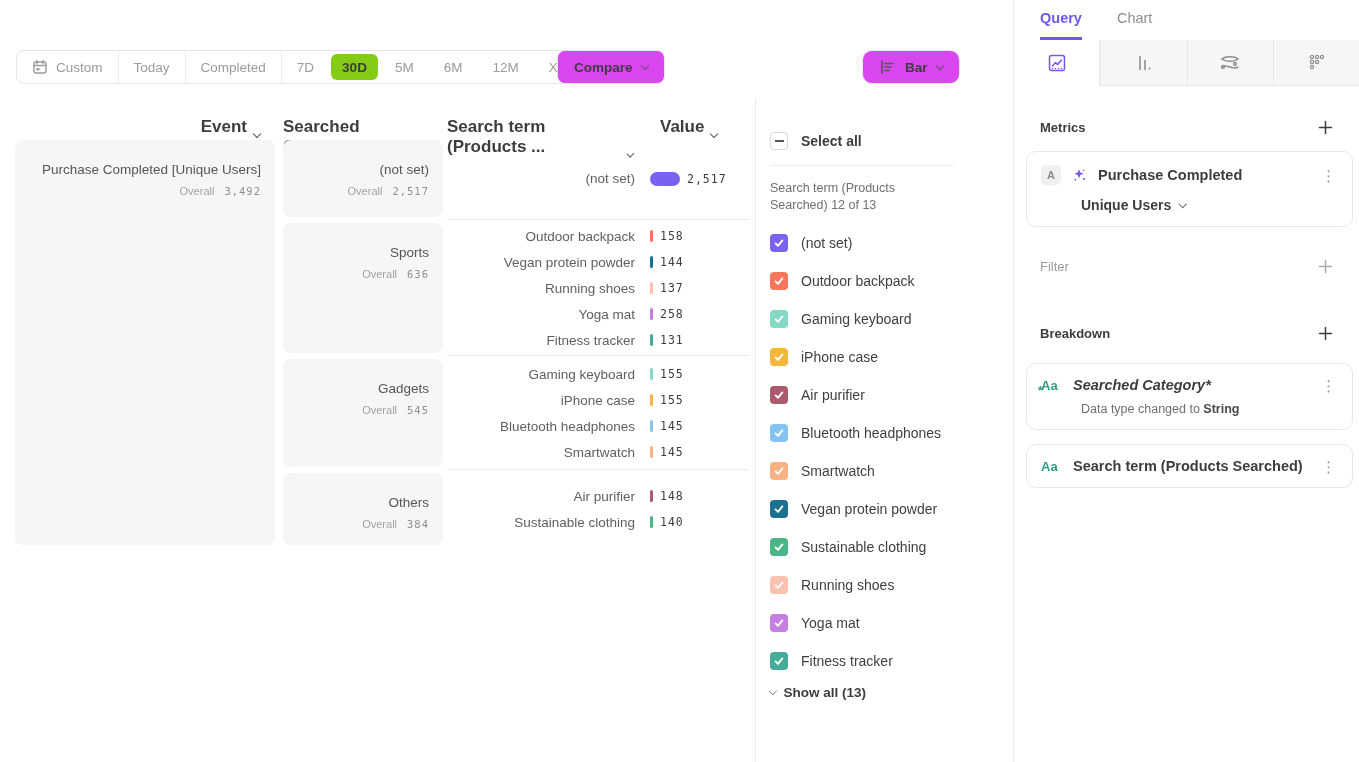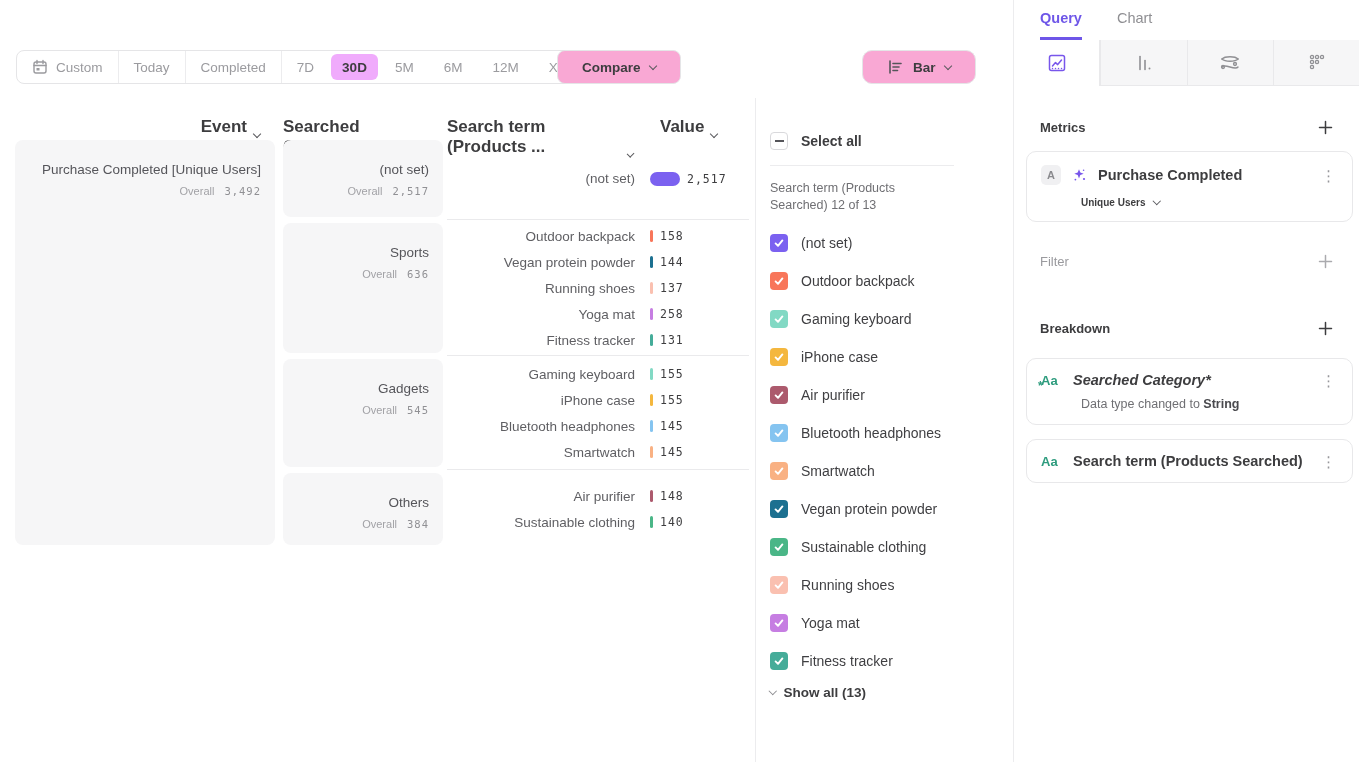--- a/index.html
+++ b/index.html
@@ -6,23 +6,23 @@
   html,body { background:#fff; }
   body { font-family:"Liberation Sans",sans-serif; color:#3d3d3f; }
   .app { position:relative; width:1359px; height:762px; background:#fff; overflow:hidden; }
   .mono { font-family:"DejaVu Sans Mono",monospace; letter-spacing:1px; }
   .chev { display:inline-block; width:7px; height:7px; border-right:1.6px solid currentColor; border-bottom:1.6px solid currentColor; transform:rotate(45deg); margin-top:-3px; }
 
   
   .date-toolbar { position:absolute; left:16px; top:50px; height:34px; display:flex; align-items:stretch; border:1px solid #e5e5e7; border-radius:8px; background:#fff; }
   .date-btn { display:flex; align-items:center; gap:8px; padding:0 15px; font-size:13.5px; color:#9b9b9f; cursor:pointer; white-space:nowrap; }
   .date-btn.sep { border-right:1px solid #ececee; }
-  .date-btn.active { background:#f0abfc; color:#3d3d3f; font-weight:700; border-radius:6px; margin:4px 2px; padding:8px 11px; align-self:center; height:26px; }
+  .date-btn.active { background:#84cc16; color:#3d3d3f; font-weight:700; border-radius:6px; margin:4px 2px; padding:8px 11px; align-self:center; height:26px; }
   .date-btn .chev { color:#9b9b9f; width:6px; height:6px; }
-  .pill-btn { position:absolute; height:34px; display:flex; align-items:center; gap:9px; padding:0 24px; border:1px solid #e5e5e7; border-radius:8px; font-size:13.5px; color:#3d3d3f; font-weight:600; background:#f9a8d4; cursor:pointer; }
+  .pill-btn { position:absolute; height:34px; display:flex; align-items:center; gap:9px; padding:0 16px; border:1px solid #e5e5e7; border-radius:8px; font-size:13.5px; color:#3d3d3f; font-weight:600; background:#d946ef; cursor:pointer; }
   .pill-btn .chev { width:6px; height:6px; color:#5a5a5e; }
   #compare-btn { left:557px; top:50px; }
   #chart-type-btn { left:862px; top:50px; border-radius:10px; }
 
   
   .col-head { position:absolute; top:117px; display:flex; align-items:flex-end; justify-content:flex-end; gap:7px; font-size:17px; font-weight:700; color:#3d3d3f; }
   .col-head .chev { width:6px; height:6px; color:#5a5a5e; }
   #head-event { left:15px; width:245px; }
   #head-category { left:283px; width:150px; }
   #head-term { left:447px; width:186px; }
@@ -78,21 +78,21 @@
   .section-title.muted { color:#9a9a9e; font-weight:400; }
   .plus-btn { color:#3d3d3f; cursor:pointer; display:flex; }
   .plus-btn.muted { color:#aaaaae; }
   .sb-card { margin:0 6px 0 12px; border:1px solid #e8e8ea; border-radius:10px; padding:13px 14px; }
   .card-row { display:flex; align-items:center; gap:10px; }
   .badge-a { width:20px; height:20px; background:#f0f0f2; border-radius:5px; color:#8a8a8e; font-size:11px; font-weight:700; display:flex; align-items:center; justify-content:center; flex:none; }
   .card-name { font-size:14.5px; font-weight:600; color:#3d3d3f; flex:1; }
   .card-name.italic { font-style:italic; }
   .kebab { color:#97979b; font-size:15px; line-height:1; cursor:pointer; padding:0 2px; }
   .measure-row { margin-top:12px; padding-left:40px; display:flex; align-items:center; gap:9px; cursor:pointer; }
-  .measure-label { font-size:10px; font-weight:600; color:#3d3d3f; }
+  .measure-label { font-size:14px; font-weight:600; color:#3d3d3f; }
   .measure-row .chev { width:5.5px; height:5.5px; color:#55555a; }
   .aa-icon { position:relative; width:22px; font-size:13px; font-weight:700; color:#2e9c7e; flex:none; }
   .aa-icon .aa-star { position:absolute; left:-3px; bottom:-5px; font-size:12px; color:#2e9c7e; }
   .card-note { margin-top:9px; padding-left:40px; font-size:12.5px; color:#6f6f73; }
   .card-note b { color:#4a4a4e; }
   .mt16{margin-top:16px;} .mt34{margin-top:34px;} .mt32{margin-top:32px;} .mt52{margin-top:52px;} .mt22{margin-top:22px;} .mt14{margin-top:14px;}
 </style>
 </head>
 <body>
 

